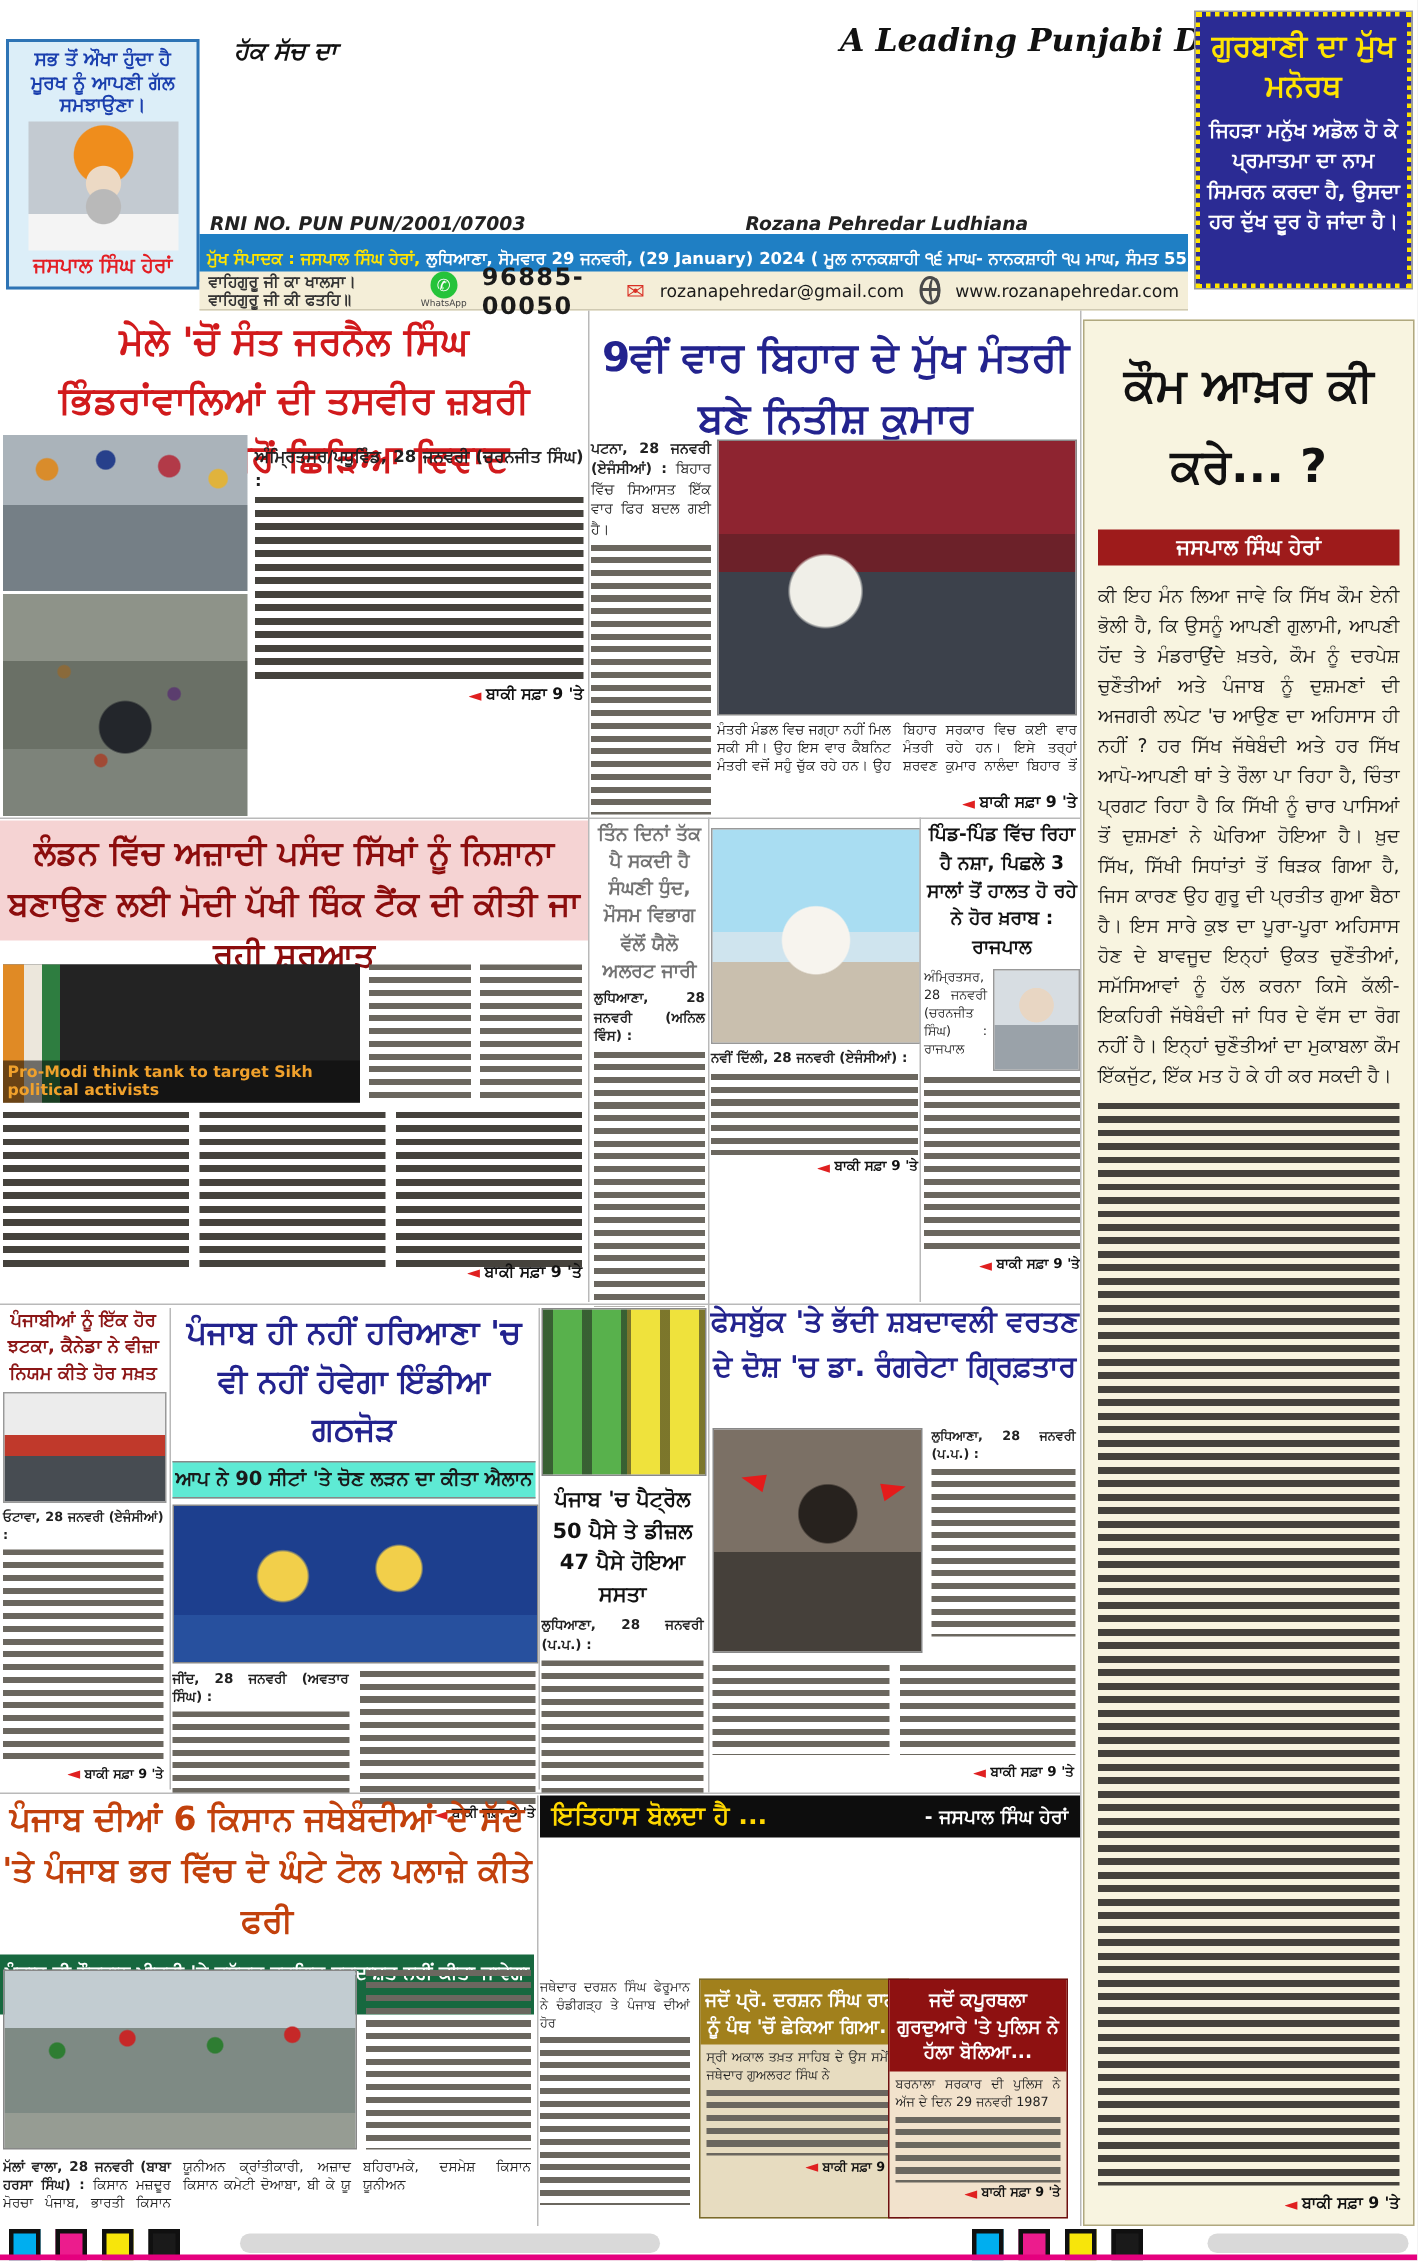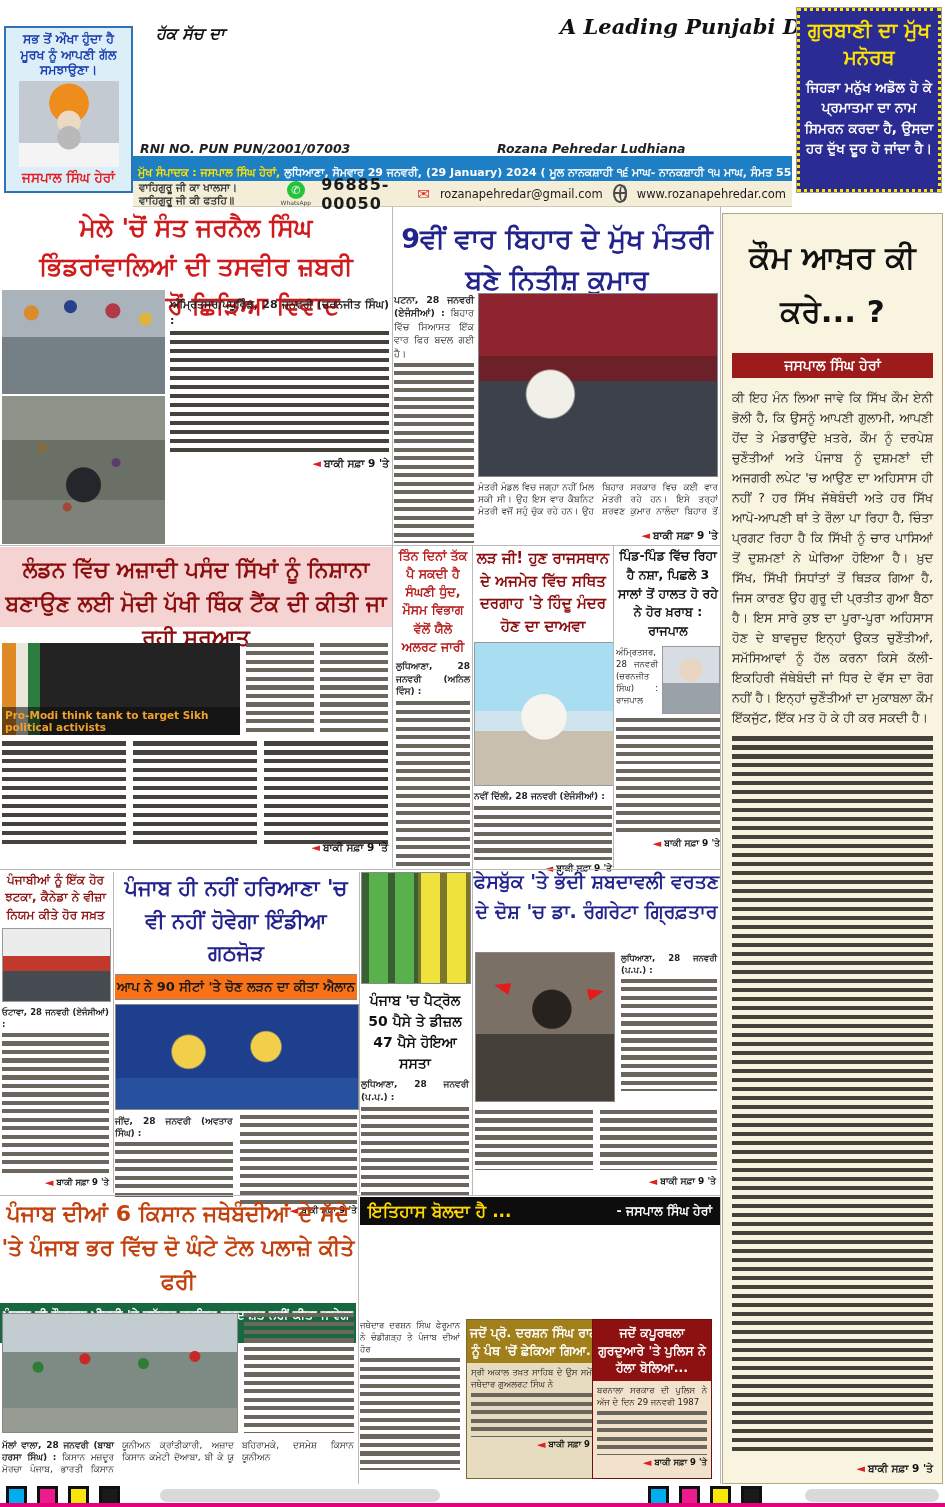--- a/index.html
+++ b/index.html
@@ -191,33 +191,32 @@
       <div class="gk" style="flex:1;"></div>
       <div class="gk" style="flex:1;"></div>
     </div>
     <div class="abs more" style="right:4px;bottom:14px;">
       <span class="arr">◄</span>
       <span>ਬਾਕੀ ਸਫ਼ਾ 9 'ਤੇ</span>
     </div>
   </section>
 
   <section class="abs" style="left:396px;top:547px;width:74px;height:321px;">
-    <h3 class="ctr" style="margin:0;font-size:12.5px;line-height:1.45;color:#b91c1c;">ਤਿੰਨ ਦਿਨਾਂ ਤੱਕ ਪੈ ਸਕਦੀ ਹੈ ਸੰਘਣੀ ਧੁੰਦ, ਮੌਸਮ ਵਿਭਾਗ ਵੱਲੋਂ ਯੈਲੋ ਅਲਰਟ ਜਾਰੀ</h3>
+    <h3 class="ctr" style="margin:0;font-size:12.5px;line-height:1.45;color:#737373;">ਤਿੰਨ ਦਿਨਾਂ ਤੱਕ ਪੈ ਸਕਦੀ ਹੈ ਸੰਘਣੀ ਧੁੰਦ, ਮੌਸਮ ਵਿਭਾਗ ਵੱਲੋਂ ਯੈਲੋ ਅਲਰਟ ਜਾਰੀ</h3>
     <div class="bodytext just" style="font-size:9px;margin-top:4px;">
       <span class="dateline">ਲੁਧਿਆਣਾ, 28 ਜਨਵਰੀ (ਅਨਿਲ ਵਿੰਸ) :</span>
     </div>
     <div class="gk lt" style="height:170px;margin-top:3px;"></div>
     <div class="more" style="margin-top:4px;font-size:9px;">
       <span class="arr">◄</span>
       <span>ਬਾਕੀ ਸਫ਼ਾ 9 'ਤੇ</span>
     </div>
   </section>
 
   <section class="abs" style="left:474px;top:547px;width:138px;height:321px;">
-    <h3 class="ctr" style="margin:0;font-size:15px;line-height:1.5;color:#8c0d0d;">ਲੜ ਜੀ! ਹੁਣ ਰਾਜਸਥਾਨ ਦੇ ਅਜਮੇਰ ਵਿੱਚ ਸਥਿਤ ਦਰਗਾਹ 'ਤੇ ਹਿੰਦੂ ਮੰਦਰ ਹੋਣ ਦਾ ਦਾਅਵਾ</h3>
     <div class="ph ph-dargah" style="width:138px;height:142px;margin-top:5px;border:1px solid #999;"></div>
     <div class="bodytext just" style="font-size:9px;margin-top:4px;">
       <span class="dateline">ਨਵੀਂ ਦਿੱਲੀ, 28 ਜਨਵਰੀ (ਏਜੰਸੀਆਂ) :</span>
     </div>
     <div class="gk lt" style="height:54px;margin-top:3px;"></div>
     <div class="more" style="margin-top:3px;font-size:9px;">
       <span class="arr">◄</span>
       <span>ਬਾਕੀ ਸਫ਼ਾ 9 'ਤੇ</span>
     </div>
   </section>
@@ -243,21 +242,21 @@
     </div>
     <div class="gk lt" style="height:140px;margin-top:3px;"></div>
     <div class="more" style="margin-top:4px;font-size:8.5px;">
       <span class="arr">◄</span>
       <span>ਬਾਕੀ ਸਫ਼ਾ 9 'ਤੇ</span>
     </div>
   </section>
 
   <section class="abs" style="left:115px;top:872px;width:242px;height:321px;">
     <h2 class="ctr" style="margin:0;font-size:21px;line-height:1.55;color:#23238e;">ਪੰਜਾਬ ਹੀ ਨਹੀਂ ਹਰਿਆਣਾ 'ਚ ਵੀ ਨਹੀਂ ਹੋਵੇਗਾ ਇੰਡੀਆ ਗਠਜੋੜ</h2>
-    <div class="ctr b" style="border-top:1px solid #888;border-bottom:1px solid #888;background:#f97316;font-size:13px;padding:4px 2px;margin-top:4px;">ਆਪ ਨੇ 90 ਸੀਟਾਂ 'ਤੇ ਚੋਣ ਲੜਨ ਦਾ ਕੀਤਾ ਐਲਾਨ</div>
+    <div class="ctr b" style="border-top:1px solid #888;border-bottom:1px solid #888;background:#5eead4;font-size:13px;padding:4px 2px;margin-top:4px;">ਆਪ ਨੇ 90 ਸੀਟਾਂ 'ਤੇ ਚੋਣ ਲੜਨ ਦਾ ਕੀਤਾ ਐਲਾਨ</div>
     <div class="ph ph-rally" style="width:100%;height:104px;margin-top:4px;border:1px solid #888;"></div>
     <div style="display:flex;gap:7px;margin-top:5px;height:90px;">
       <div style="flex:1;">
         <div class="bodytext just" style="font-size:9px;">
           <span class="dateline">ਜੀਂਦ, 28 ਜਨਵਰੀ (ਅਵਤਾਰ ਸਿੰਘ) :</span>
         </div>
         <div class="gk lt" style="height:58px;margin-top:2px;"></div>
       </div>
       <div class="gk lt" style="flex:1;"></div>
     </div>

